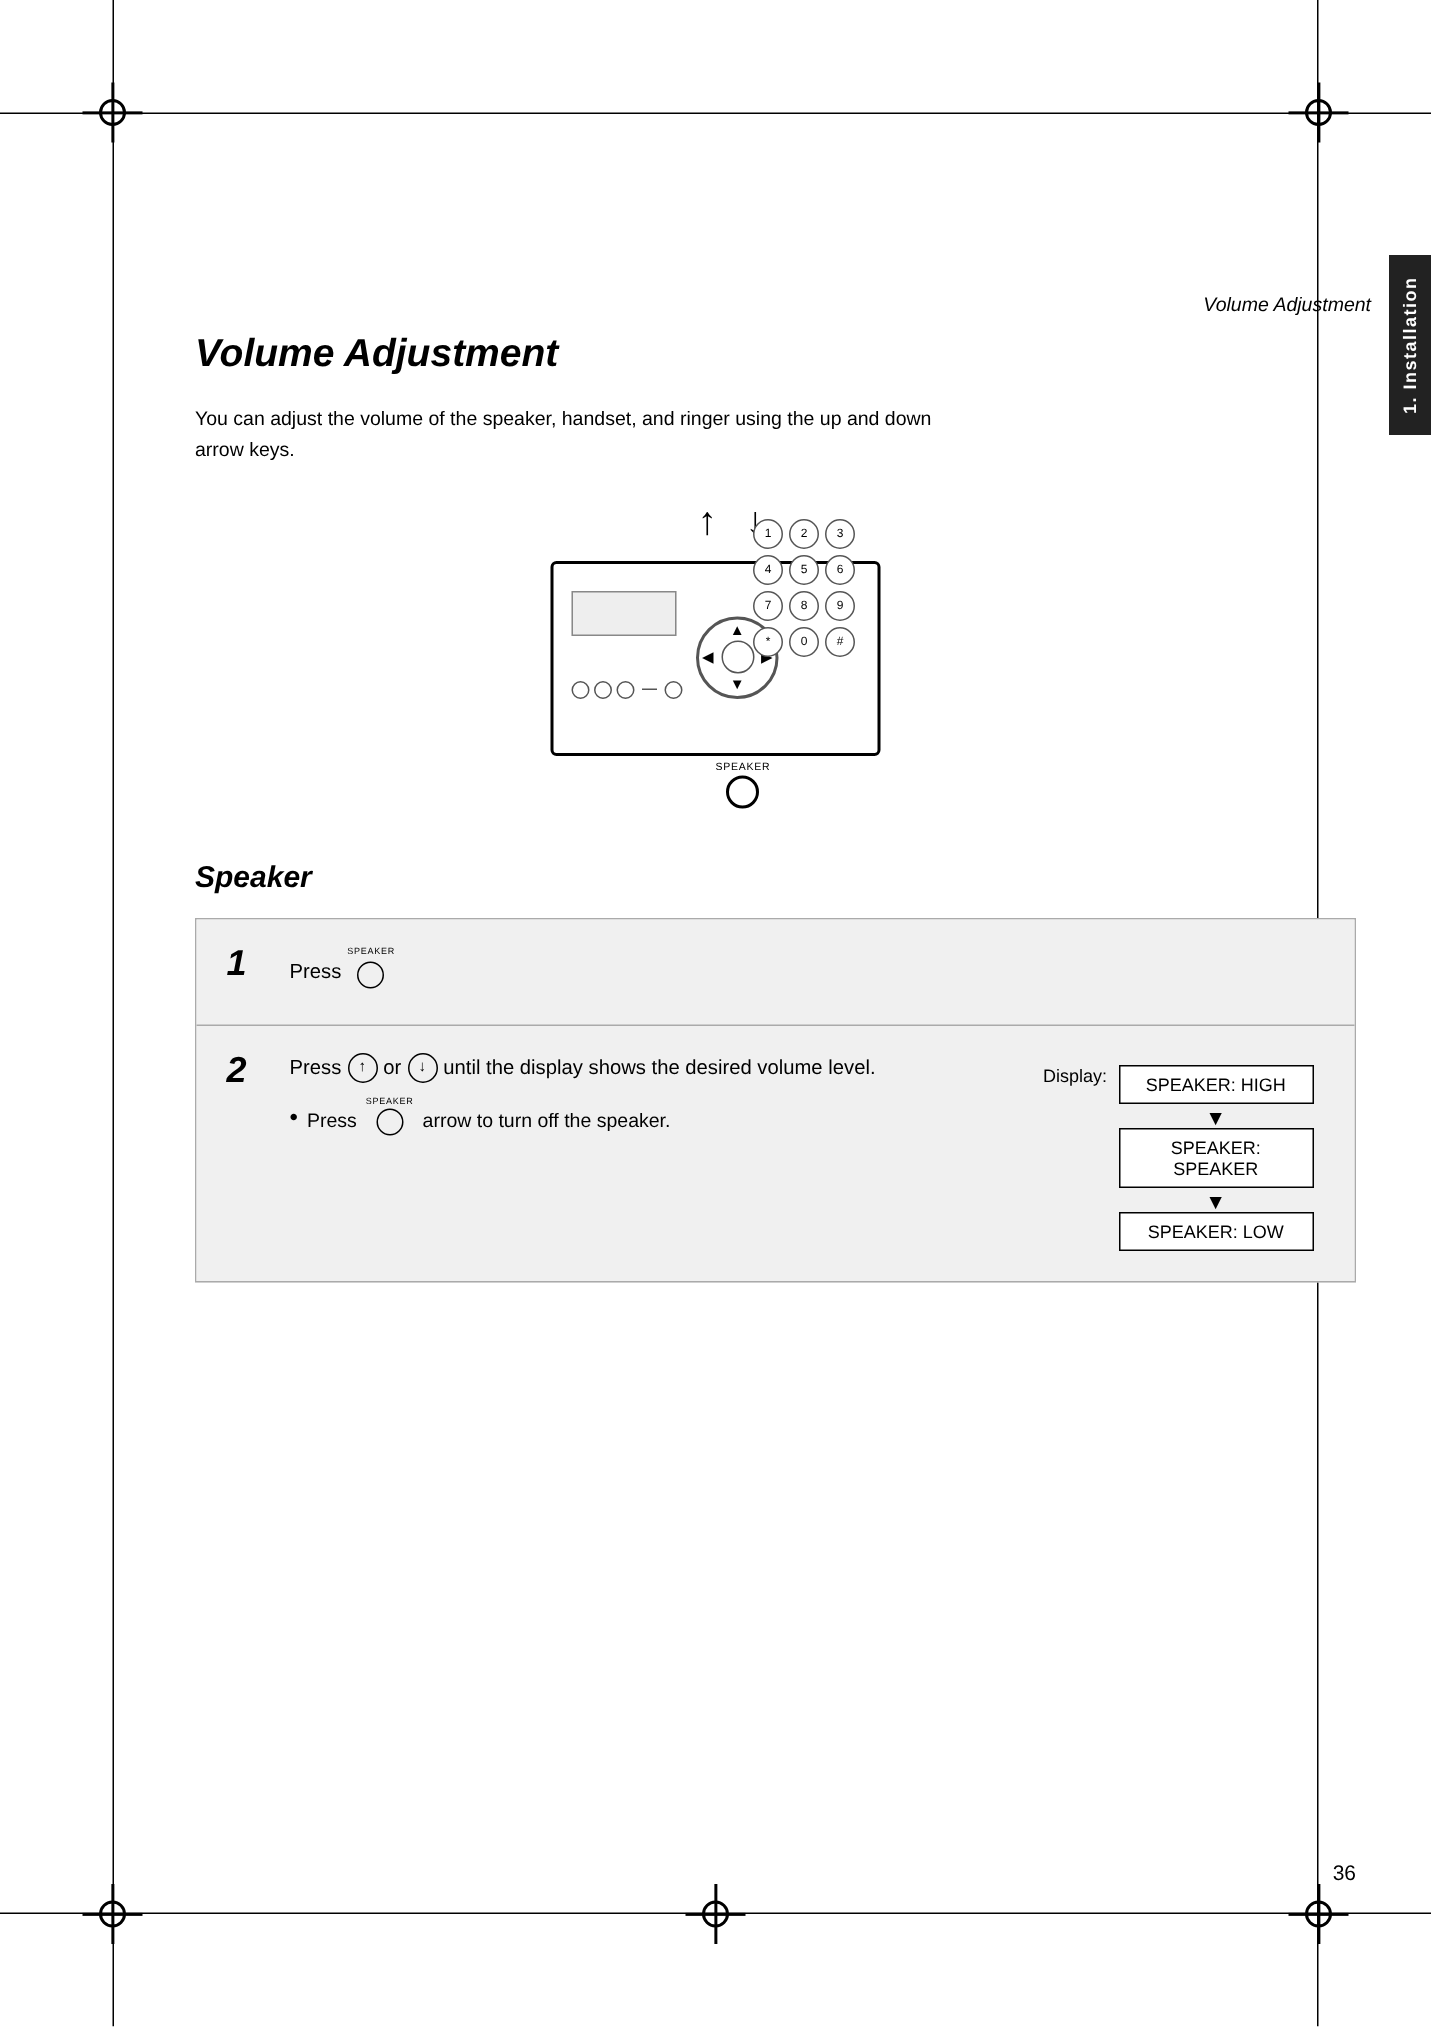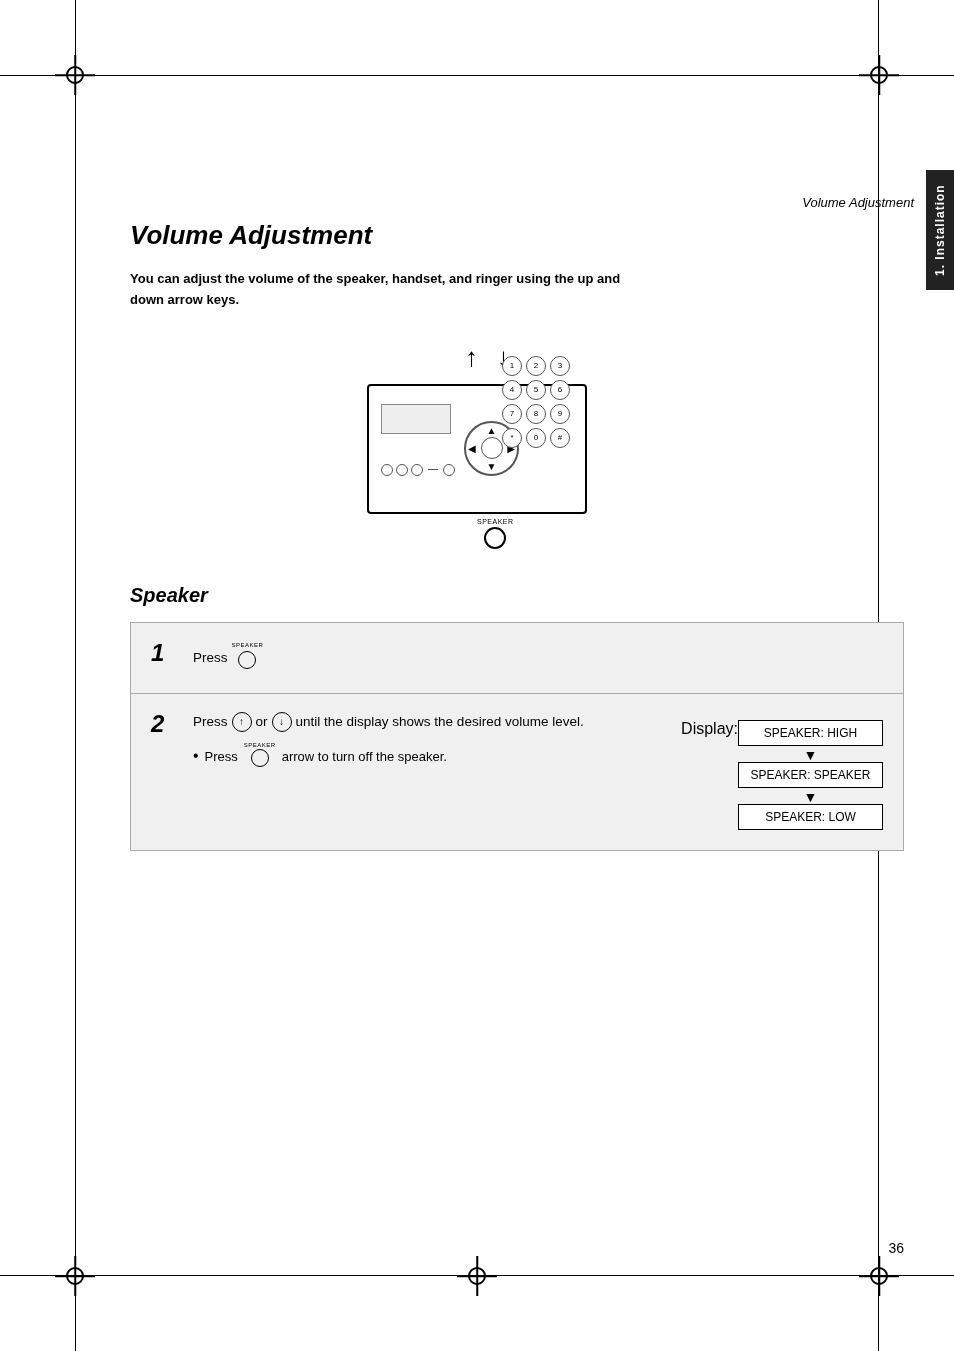--- a/index.html
+++ b/index.html
@@ -113,23 +113,22 @@
       font-weight: bold;
       font-style: italic;
       color: #000;
       margin-bottom: 18px;
     }
 
     .intro-text {
       font-size: 13px;
       color: #000;
       line-height: 1.6;
-      margin-bottom: 33px;
+      margin-bottom: 23px;
       max-width: 520px;
-      font-weight: bold;
     }
 
     
     .phone-diagram {
       position: relative;
       width: 340px;
       height: 210px;
       margin: 0 auto 30px auto;
     }
 
@@ -366,33 +365,33 @@
       align-items: center;
       gap: 6px;
     }
 
     .bullet-dot {
       font-size: 16px;
       line-height: 1;
     }
 
     .display-label-text {
-      font-size: 16px;
+      font-size: 12px;
       color: #000;
       margin-bottom: 4px;
       align-self: flex-start;
     }
 
     .display-box {
       border: 1.5px solid #000;
       background: #fff;
       padding: 5px 10px;
       font-size: 12px;
       color: #000;
-      width: 145px;
+      width: 130px;
       text-align: center;
       margin-bottom: 2px;
     }
 
     .display-arrow-down {
       font-size: 14px;
       color: #000;
       margin: 0 auto;
       display: block;
       text-align: center;

